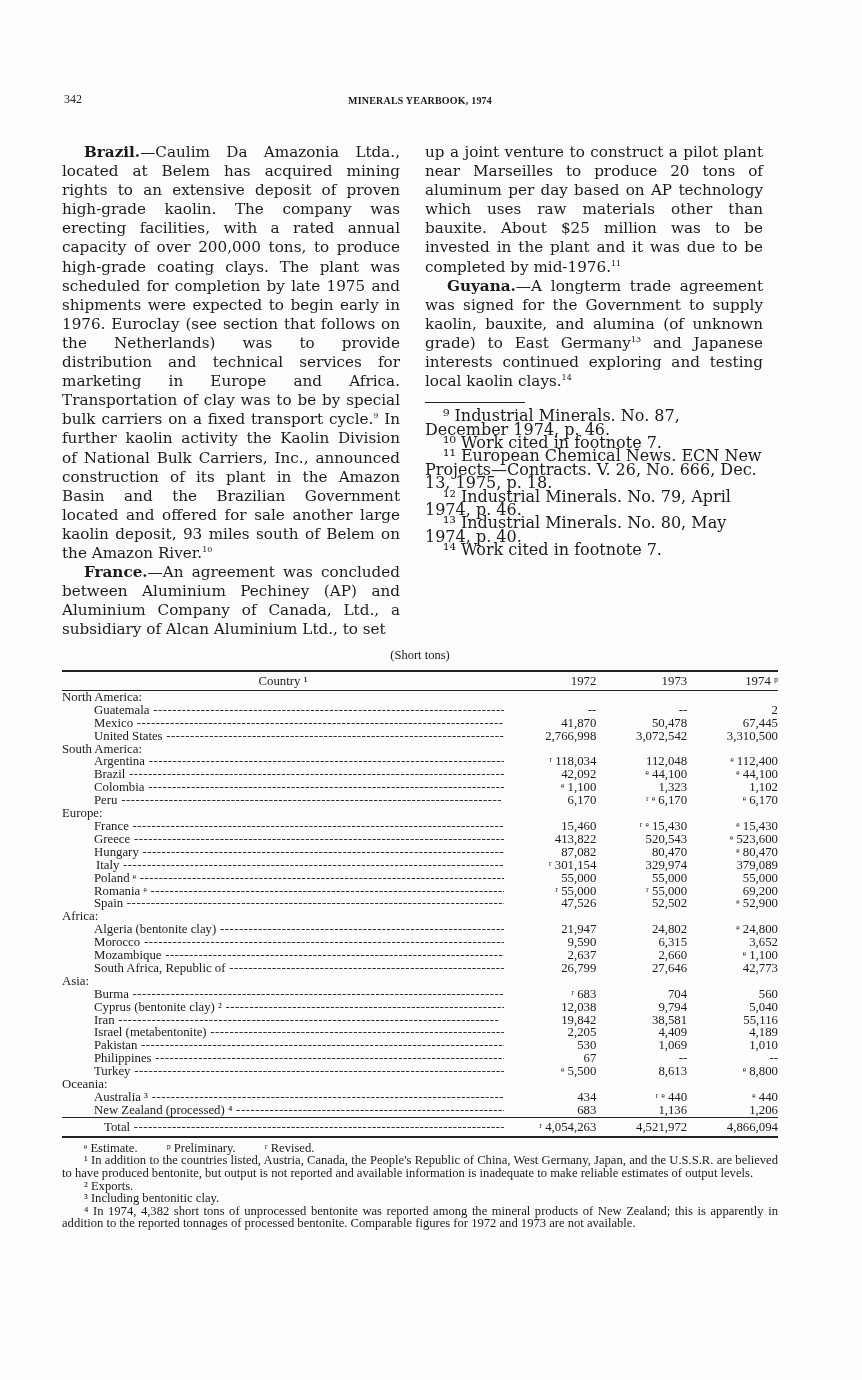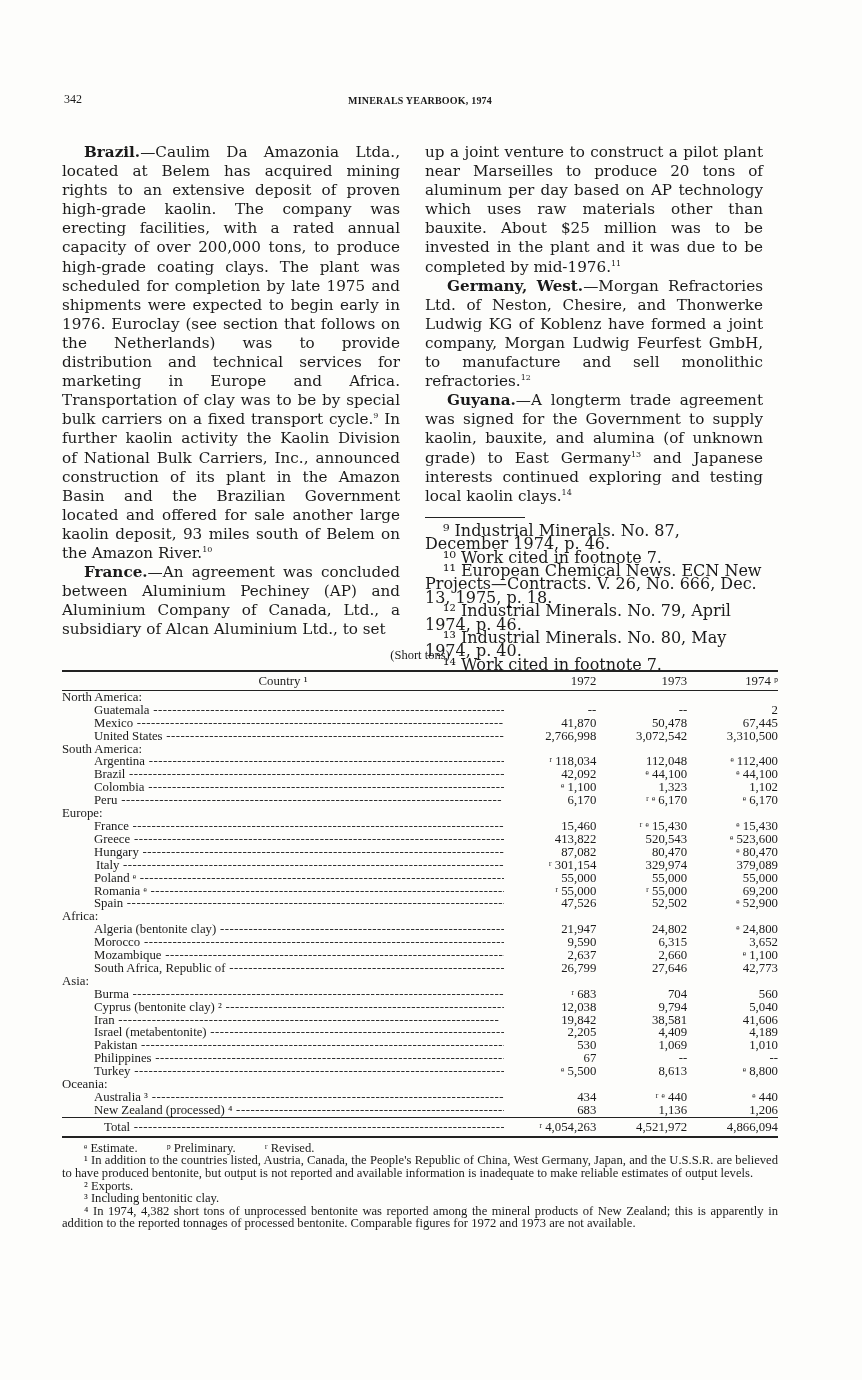--- a/index.html
+++ b/index.html
@@ -47,21 +47,20 @@
     <div class="head-title">MINERALS YEARBOOK, 1974</div>
   </div>
 
   <div class="col left">
     <p><b>Brazil.</b><span>—Caulim Da Amazonia Ltda., located at Belem has acquired mining rights to an extensive deposit of proven high-grade kaolin. The company was erecting facilities, with a rated annual capacity of over 200,000 tons, to produce high-grade coating clays. The plant was scheduled for completion by late 1975 and shipments were expected to begin early in 1976. Euroclay (see section that follows on the Netherlands) was to provide distribution and technical services for marketing in Europe and Africa. Transportation of clay was to be by special bulk carriers on a fixed transport cycle.</span><span class="sup">9</span><span> In further kaolin activity the Kaolin Division of National Bulk Carriers, Inc., announced construction of its plant in the Amazon Basin and the Brazilian Government located and offered for sale another large kaolin deposit, 93 miles south of Belem on the Amazon River.</span><span class="sup">10</span></p>
     <p><b>France.</b><span>—An agreement was concluded between Aluminium Pechiney (AP) and Aluminium Company of Canada, Ltd., a subsidiary of Alcan Aluminium Ltd., to set</span></p>
   </div>
 
   <div class="col right">
     <p style="text-indent:0"><span>up a joint venture to construct a pilot plant near Marseilles to produce 20 tons of aluminum per day based on AP technology which uses raw materials other than bauxite. About $25 million was to be invested in the plant and it was due to be completed by mid-1976.</span><span class="sup">11</span></p>
-    <p><b>Germany, West.</b><span>—Morgan Refractories Ltd. of Neston, Chesire, and Thonwerke Ludwig KG of Koblenz have formed a joint company, Morgan Ludwig Feurfest GmbH, to manufacture and sell monolithic refractories.</span><span class="sup">12</span></p>
     <p><b>Guyana.</b><span>—A longterm trade agreement was signed for the Government to supply kaolin, bauxite, and alumina (of unknown grade) to East Germany</span><span class="sup">13</span><span> and Japanese interests continued exploring and testing local kaolin clays.</span><span class="sup">14</span></p>
     <div class="fn-rule"></div>
     <div class="footnotes">
       <div>⁹ Industrial Minerals. No. 87, December 1974, p. 46.</div>
       <div>¹⁰ Work cited in footnote 7.</div>
       <div>¹¹ European Chemical News. ECN New Projects—Contracts. V. 26, No. 666, Dec. 13, 1975, p. 18.</div>
       <div>¹² Industrial Minerals. No. 79, April 1974, p. 46.</div>
       <div>¹³ Industrial Minerals. No. 80, May 1974, p. 40.</div>
       <div>¹⁴ Work cited in footnote 7.</div>
     </div>
@@ -211,21 +210,21 @@
           <tr>
             <td class="country" style="max-width: 400px;"><span class="lead">Cyprus (bentonite clay) ²</span><span class="dots"> --------------------------------------------------------------------------------</span></td>
             <td class="c-yr">12,038</td>
             <td class="c-yr">9,794</td>
             <td class="c-yr">5,040</td>
           </tr>
           <tr>
             <td class="country" style="max-width: 400px;"><span class="lead">Iran</span><span class="dots"> --------------------------------------------------------------------------------</span></td>
             <td class="c-yr">19,842</td>
             <td class="c-yr">38,581</td>
-            <td class="c-yr">41,606</td>
+            <td class="c-yr">55,116</td>
           </tr>
           <tr>
             <td class="country" style="max-width: 400px;"><span class="lead">Israel (metabentonite)</span><span class="dots"> --------------------------------------------------------------------------------</span></td>
             <td class="c-yr">2,205</td>
             <td class="c-yr">4,409</td>
             <td class="c-yr">4,189</td>
           </tr>
           <tr>
             <td class="country" style="max-width: 400px;"><span class="lead">Pakistan</span><span class="dots"> --------------------------------------------------------------------------------</span></td>
             <td class="c-yr">530</td>

